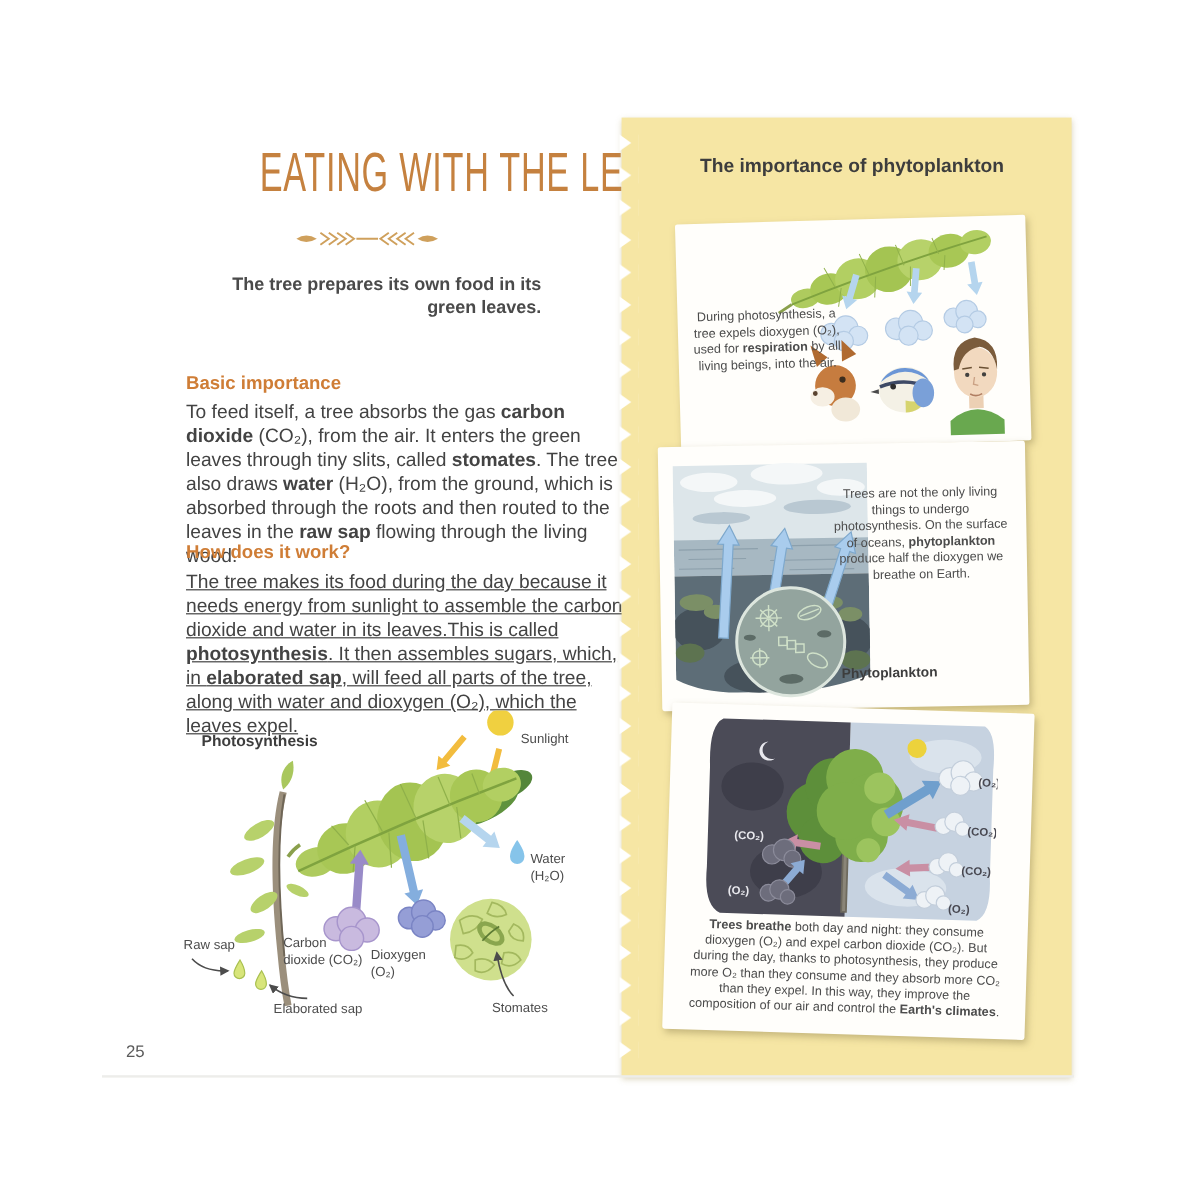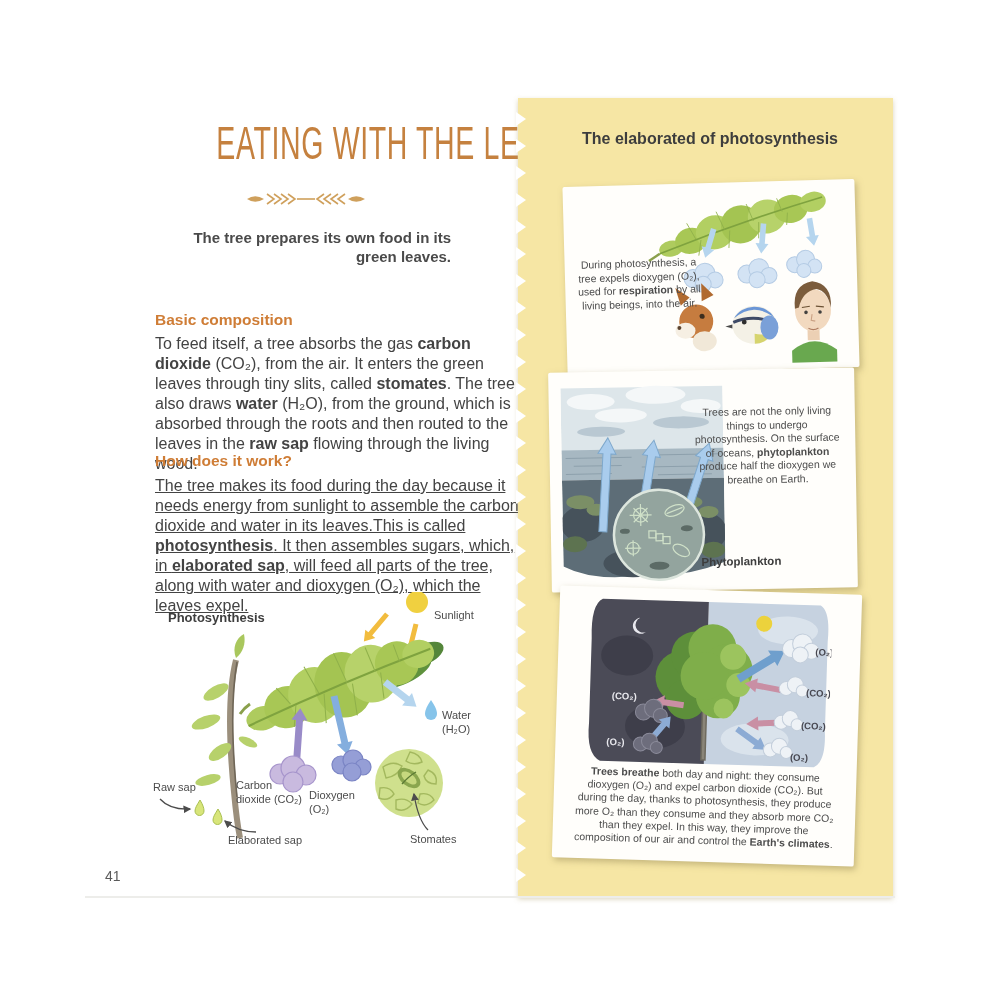--- a/index.html
+++ b/index.html
@@ -67,21 +67,21 @@
         <path d="M79,3 L72,8 L79,13"></path>
     </g>
     <path d="M103,8 Q111,2.5 120,8 Q111,13.5 103,8 Z" fill="#cfa05c"></path>
   </svg>
 </div>
 
 <div class="abs subtitle">
   <span>The tree prepares its own food in its green leaves.</span>
 </div>
 
-<div class="abs sec-heading h1pos">Basic composition</div>
+<div class="abs sec-heading h1pos">Basic importance</div>
 <div class="abs sec-body b1pos"><span>To feed itself, a tree absorbs the gas </span><span style="font-weight: 700;">carbon dioxide</span><span> (CO₂), from the air. It enters the green leaves through tiny slits, called </span><span style="font-weight: 700;">stomates</span><span>. The tree also draws </span><span style="font-weight: 700;">water</span><span> (H₂O), from the ground, which is absorbed through the roots and then routed to the leaves in the </span><span style="font-weight: 700;">raw sap</span><span> flowing through the living wood.</span></div>
 
 <div class="abs sec-heading h2pos">How does it work?</div>
 <div class="abs sec-body b2pos"><span>The tree makes its food during the day because it needs energy from sunlight to assemble the carbon dioxide and water in its leaves.This is called </span><span style="font-weight: 700;">photosynthesis</span><span>. It then assembles sugars, which, in </span><span style="font-weight: 700;">elaborated sap</span><span>, will feed all parts of the tree, along with water and dioxygen (O₂), which the leaves expel.</span></div>
 
 <div class="abs diagram">
 <svg width="388" height="288" viewBox="0 0 388 288">
   <defs>
     <marker id="ah" markerWidth="8" markerHeight="8" refX="5" refY="3" orient="auto">
       <path d="M0,0 L6,3 L0,6 Z" fill="#4c4c4c"></path>
@@ -201,34 +201,34 @@
   </g>
 
   <g stroke="#4c4c4c" stroke-width="1.3" fill="none">
     <path d="M32,207 Q42,218 62,217" marker-end="url(#ah)"></path>
     <path d="M128,240 Q110,240 97,229" marker-end="url(#ah)"></path>
     <path d="M300,238 Q290,228 286,202" marker-end="url(#ah)"></path>
   </g>
 </svg>
 </div>
 
-<div class="abs pagenum">41</div>
+<div class="abs pagenum">25</div>
 
 <div class="abs right-page">
   <svg class="notches" width="16" height="784">
     <defs>
       <pattern id="notch" width="16" height="27" patternUnits="userSpaceOnUse">
         <path d="M0,6 L10,13 L0,20 Z" fill="#ffffff"></path>
       </pattern>
     </defs>
     <rect width="16" height="784" fill="url(#notch)"></rect>
   </svg>
 </div>
 
-<div class="abs right-header">The elaborated of photosynthesis</div>
+<div class="abs right-header">The importance of phytoplankton</div>
 
 <div class="card card1">
   <svg width="292" height="188" viewBox="0 0 292 188" style="position:absolute;left:0;top:0;">
 
     <g transform="rotate(-9 185 40)">
       <ellipse cx="104" cy="52" rx="12" ry="8" fill="#aecb5e"></ellipse>
       <ellipse cx="125" cy="48" rx="16" ry="13" fill="#a8c755"></ellipse>
       <ellipse cx="150" cy="44" rx="19" ry="17" fill="#b2cf62"></ellipse>
       <ellipse cx="177" cy="41" rx="20" ry="19" fill="#a4c452"></ellipse>
       <ellipse cx="204" cy="38" rx="19" ry="17" fill="#b7d26a"></ellipse>

